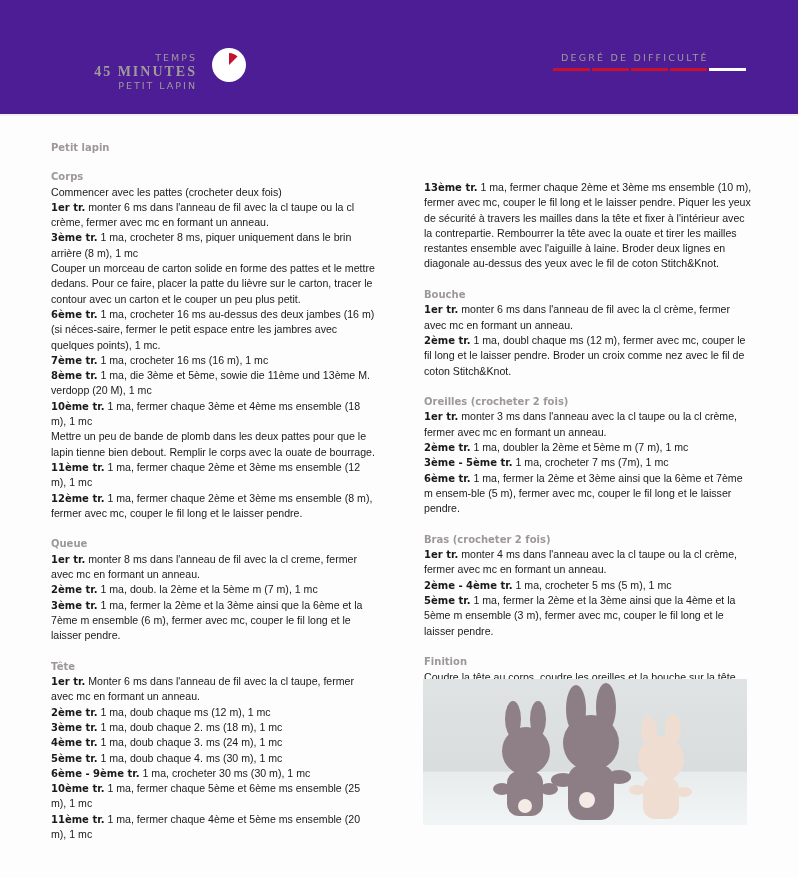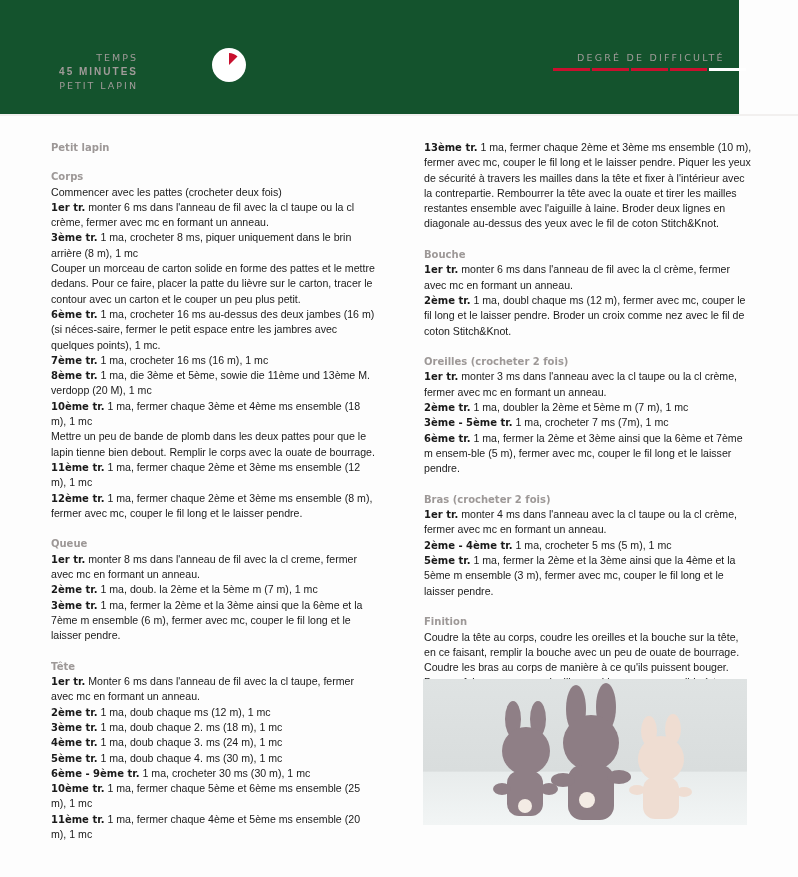--- a/index.html
+++ b/index.html
@@ -1,30 +1,30 @@
 <!DOCTYPE html>
 <html><head>
 <meta charset="utf-8">
 <style>
   html, body { margin:0; padding:0; }
   body { width:798px; height:877px; background:#fdfdfd; position:relative; overflow:hidden;
          font-family:"Liberation Sans Narrow","Liberation Sans", sans-serif; color:#1a1a1a; }
-  .header { position:absolute; left:0; top:0; width:739px; height:114px; background:#14532d; }
+  .header { position:absolute; left:0; top:0; width:798px; height:114px; background:#4c1d95; }
   .header-sep { position:absolute; left:0; top:114px; width:798px; height:2px; background:#f2f0ef; }
   .time-block { position:absolute; right:601px; top:51px; text-align:right; }
   .time-label { font-family:"DejaVu Sans", sans-serif; font-size:9.5px; letter-spacing:2px; color:#a09b99; line-height:14px; }
-  .time-value { font-family:Liberation Sans, sans-serif; font-weight:bold; font-size:10px; letter-spacing:2px; color:#a09b99; line-height:14px; }
+  .time-value { font-family:Liberation Serif, serif; font-weight:bold; font-size:14px; letter-spacing:2px; color:#a09b99; line-height:14px; }
   .timer { position:absolute; left:212px; top:48px; width:34px; height:34px; }
-  .diff-title { position:absolute; left:577px; top:52px; font-family:"DejaVu Sans", sans-serif; font-size:9.5px; letter-spacing:2.2px; color:#a09b99; }
+  .diff-title { position:absolute; left:561px; top:52px; font-family:"DejaVu Sans", sans-serif; font-size:9.5px; letter-spacing:2.2px; color:#a09b99; }
   .diff-bars { position:absolute; left:553px; top:68px; display:flex; gap:2px; }
   .diff-bar { width:37px; height:3px; background:#ffffff; }
   .diff-bar.on { background:#c8102e; }
   .col { position:absolute; top:140px; font-size:10.6px; line-height:15.3px; }
   .col-left { left:51px; width:325px; }
-  .col-right { left:424px; width:328px; }
+  .col-right { left:424px; width:328px;margin-top:40px; }
   .sec-title { font-family:"DejaVu Sans", sans-serif; font-weight:bold; font-size:10px; color:#9d9897; letter-spacing:0px; margin:0; line-height:15.3px; }
   .sec { margin-bottom:15.3px; }
   .page-title { margin-bottom:14px; }
   .step b { font-family:"DejaVu Sans", sans-serif; font-weight:bold; font-size:10px; }
   p { margin:0; }
   .photo { position:absolute; left:423px; top:679px; width:324px; height:146px; overflow:hidden; background:linear-gradient(#dfe3e3 0%, #d9dddd 63%, #e8ecec 64%, #f2f5f5 100%); }
 </style>
 </head>
 <body>
 

